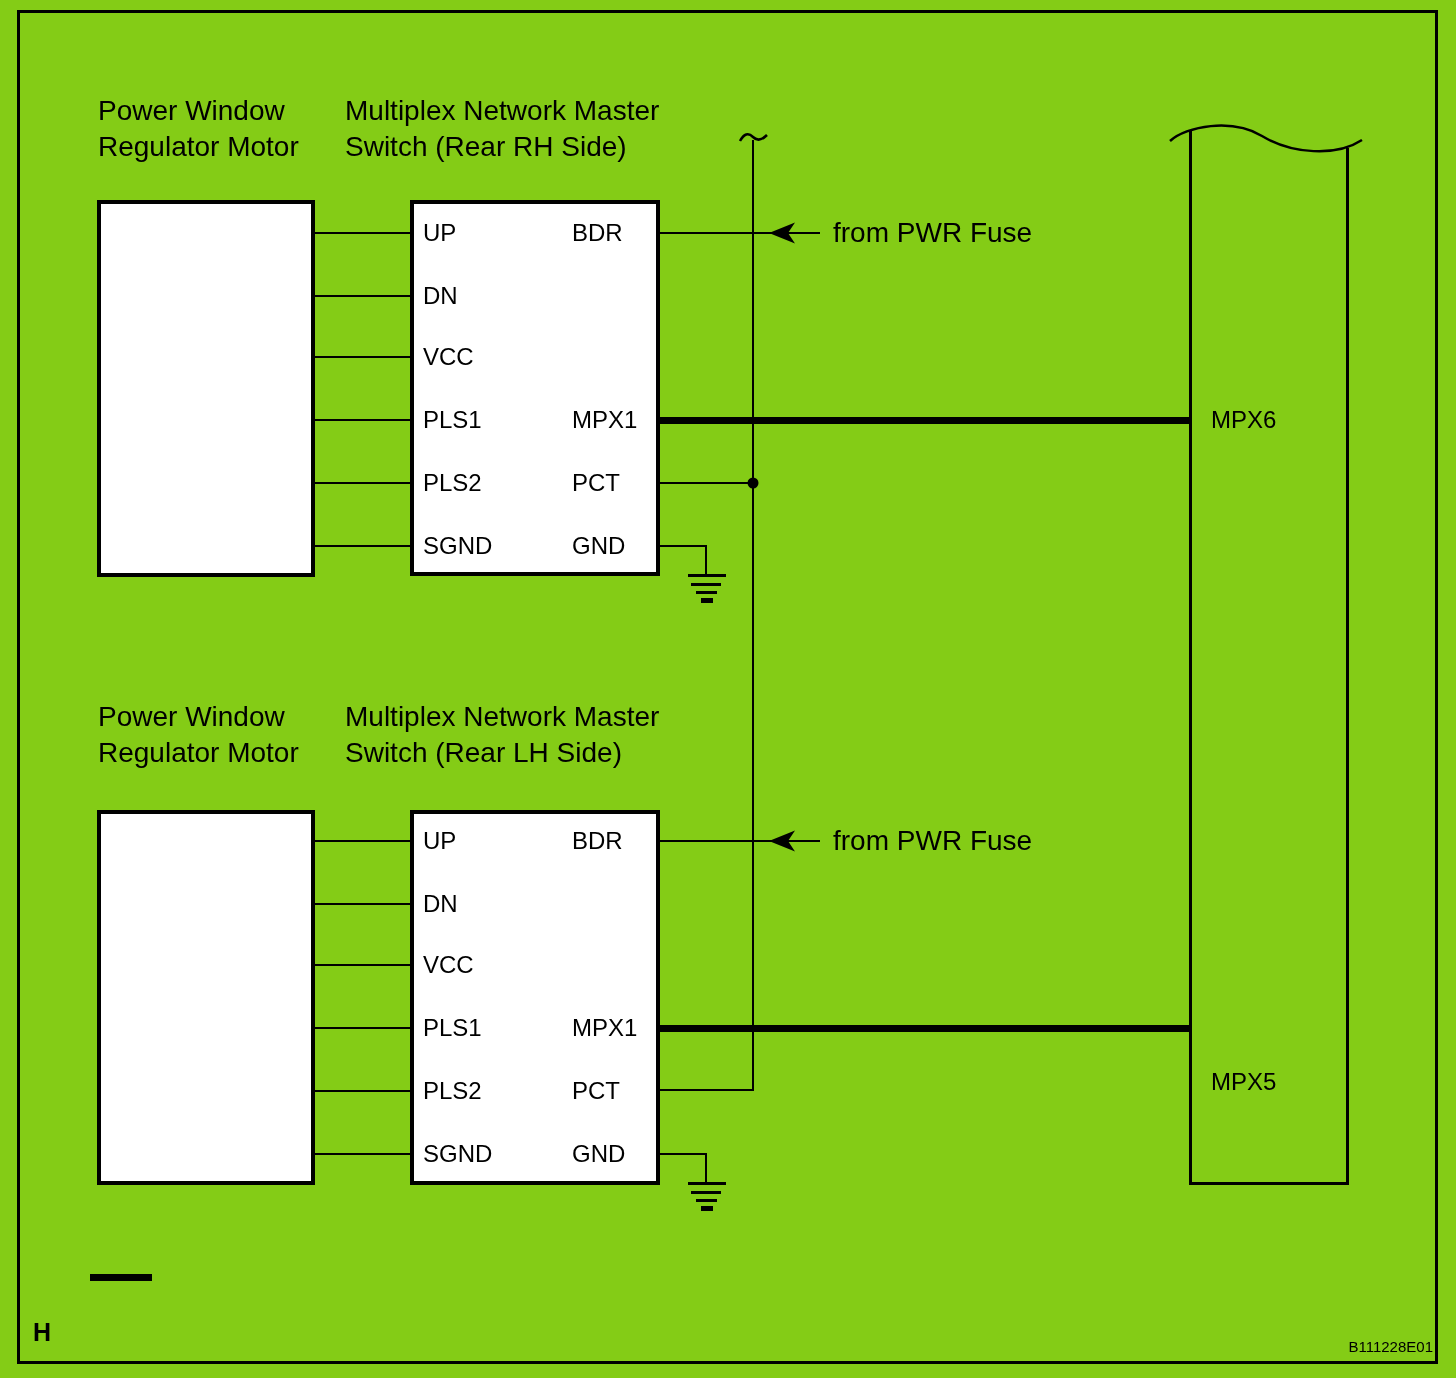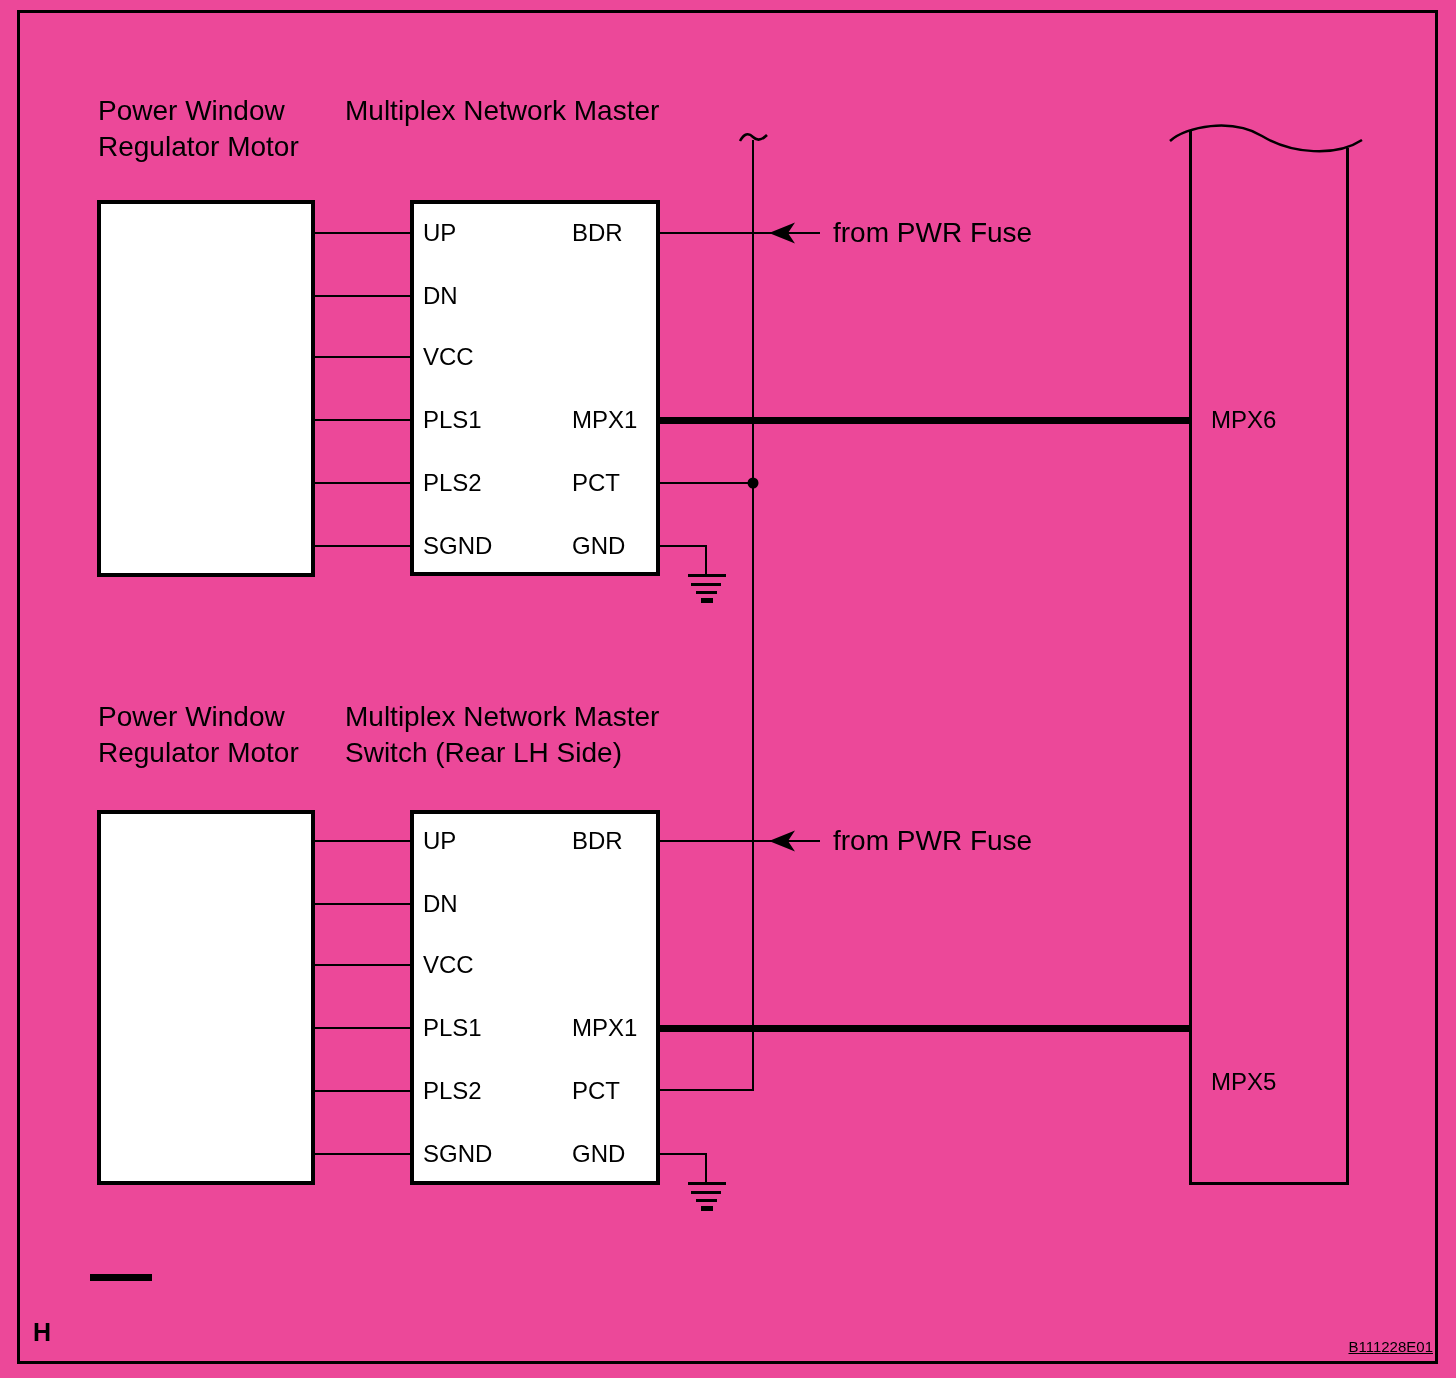--- a/index.html
+++ b/index.html
@@ -1,17 +1,17 @@
 <!DOCTYPE html>
 <html><head>
 <meta charset="utf-8">
 <style>
   html,body{margin:0;padding:0;background:#fff;}
   .stage{
-    position:relative;width:1456px;height:1378px;background:#ec4899;
+    position:relative;width:1456px;height:1378px;background:#84cc16;
     font-family:"Liberation Sans",sans-serif;color:#000;overflow:hidden;
   }
   .abs{position:absolute;}
   .page-border{border:3px solid #000;}
   .box{border:4px solid #000;box-sizing:border-box;background:#fff;}
   .busbox-edge{background:#000;}
   .wire{background:#000;}
   .txt{white-space:nowrap;line-height:28px;font-size:28px;}
   .title{white-space:nowrap;line-height:36px;font-size:28px;}
   .pin{height:28px;font-size:24px;line-height:28px;white-space:nowrap;}
@@ -25,20 +25,21 @@
 <div class="stage">
 
   <div class="abs page-border" style="left:17px;top:10px;width:1415px;height:1348px;"></div>
 
   <div class="abs title" style="left:98px;top:93px;">
     <div>Power Window</div>
     <div>Regulator Motor</div>
   </div>
   <div class="abs title" style="left:345px;top:93px;">
     <div>Multiplex Network Master</div>
+    <div>Switch (Rear RH Side)</div>
   </div>
 
   <div class="abs box" style="left:97px;top:200px;width:218px;height:377px;"></div>
 
   <div class="abs box" style="left:410px;top:200px;width:250px;height:376px;"></div>
 
   <div class="abs wire" style="left:315px;top:232px;width:95px;height:2px;"></div>
   <div class="abs wire" style="left:315px;top:295px;width:95px;height:2px;"></div>
   <div class="abs wire" style="left:315px;top:356px;width:95px;height:2px;"></div>
   <div class="abs wire" style="left:315px;top:419px;width:95px;height:2px;"></div>
@@ -124,21 +125,21 @@
 
   <div class="abs busbox-edge" style="left:1189px;top:130px;width:3px;height:1055px;"></div>
   <div class="abs busbox-edge" style="left:1346px;top:148px;width:3px;height:1037px;"></div>
   <div class="abs busbox-edge" style="left:1189px;top:1182px;width:160px;height:3px;"></div>
   <div class="abs pin" style="left:1211px;top:406px;">MPX6</div>
   <div class="abs pin" style="left:1211px;top:1068px;">MPX5</div>
 
   <div class="abs wire" style="left:90px;top:1274px;width:62px;height:7px;"></div>
 
   <div class="abs txt bold" style="left:33px;top:1318px;font-size:25px;">H</div>
-  <div class="abs small" style="left:1313px;top:1339px;width:120px;text-align:right;text-decoration:underline;">B111228E01</div>
+  <div class="abs small" style="left:1313px;top:1339px;width:120px;text-align:right;">B111228E01</div>
 
   <svg class="overlay" width="1456" height="1378" viewBox="0 0 1456 1378">
 
     <path d="M1170 141 C1186 126 1232 118 1262 136 C1292 154 1336 157 1362 140" fill="none" stroke="#000" stroke-width="2.5"></path>
 
     <path d="M740 141 q6 -11 13 -4 q6 6 14 -2" fill="none" stroke="#000" stroke-width="2.5"></path>
 
     <circle cx="753" cy="483" r="5.5" fill="#000"></circle>
 
     <path d="M769 233 L795 222.5 L788 233 L795 243.5 Z" fill="#000"></path>

